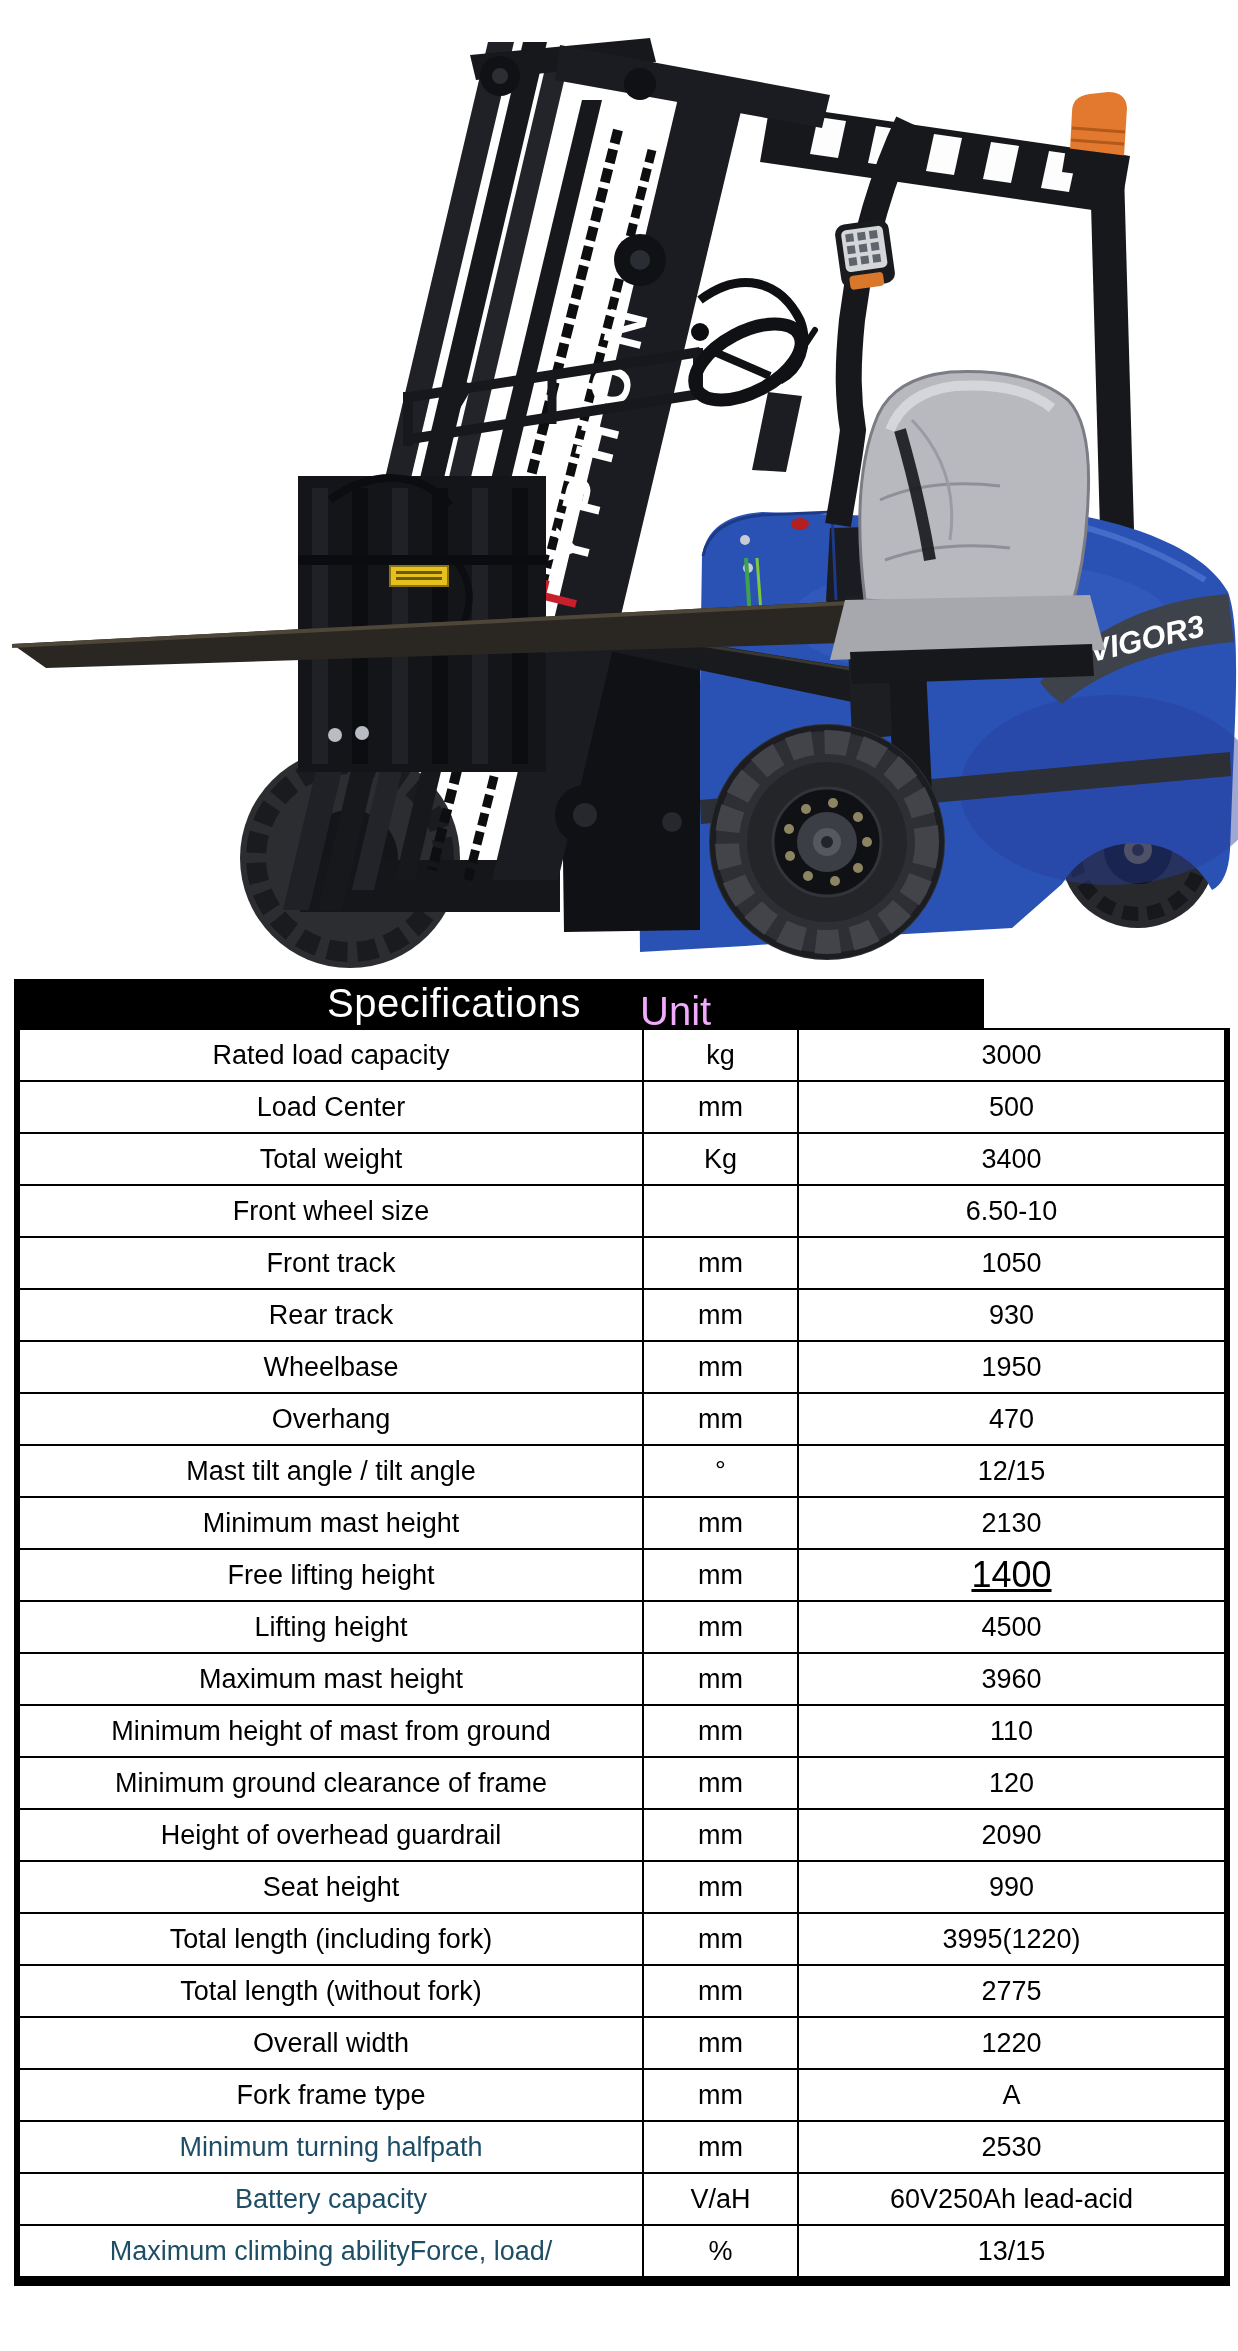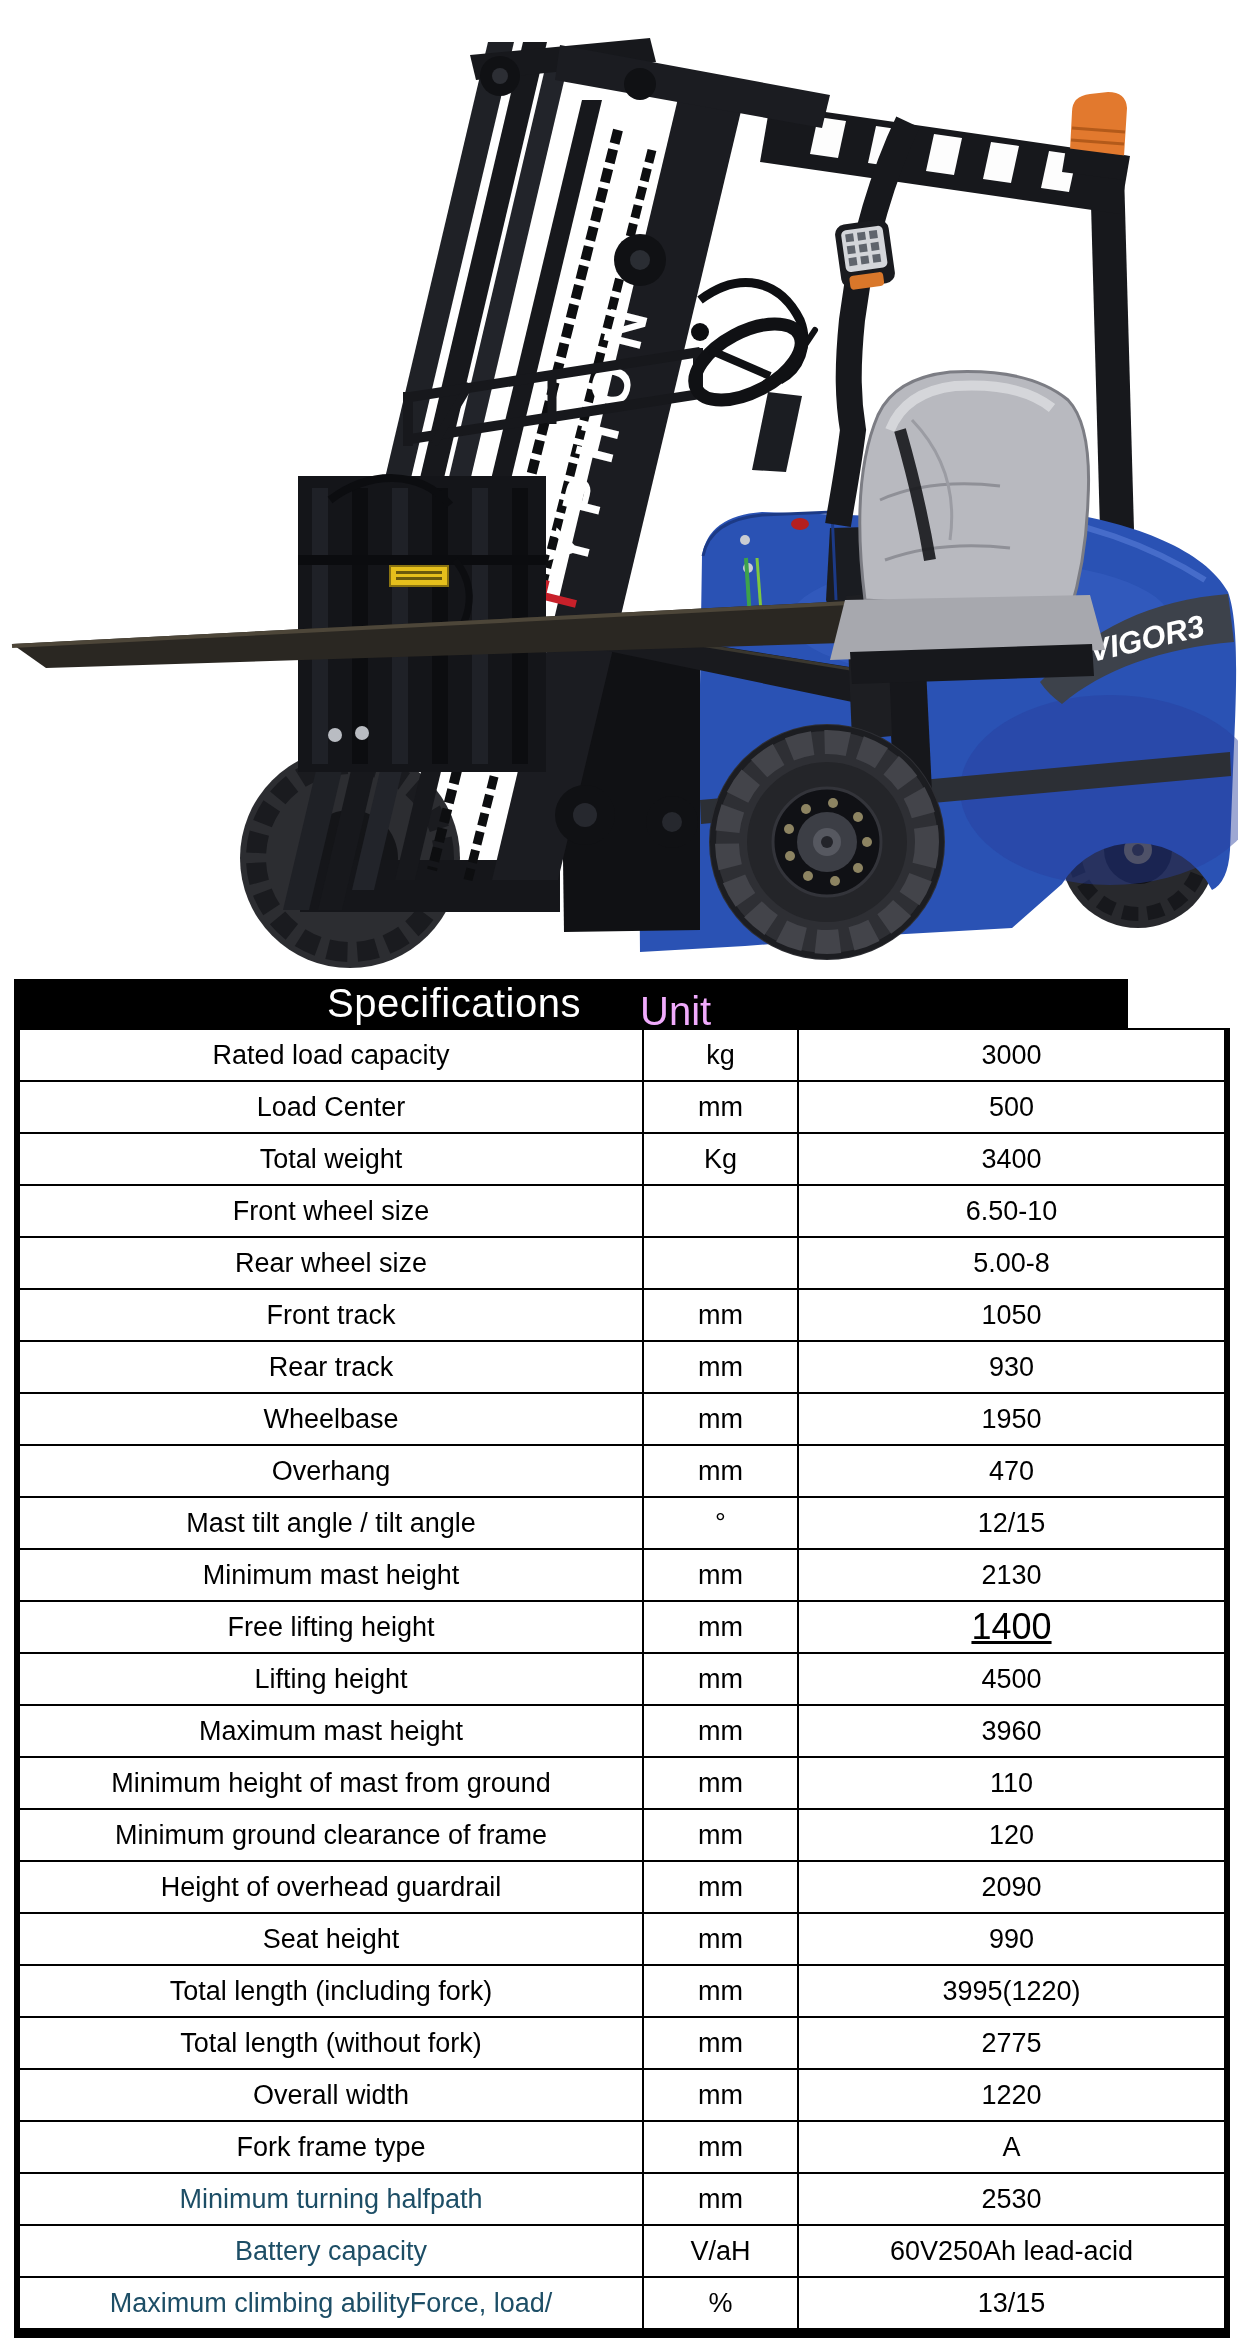--- a/index.html
+++ b/index.html
@@ -4,21 +4,21 @@
 <style>
   html,body{margin:0;padding:0;}
   body{
     width:1238px;height:2351px;position:relative;background:#ffffff;
     font-family:"Liberation Sans", sans-serif;overflow:hidden;
   }
   
   .photo-wrap{position:absolute;left:0;top:0;width:1238px;height:978px;background:#ffffff;}
   
   .table-header{
-    position:absolute;left:14px;top:979px;width:1114px;height:49px;background:#000;
+    position:absolute;left:14px;top:979px;width:970px;height:49px;background:#000;
   }
   .table-header .hdr-spec{
     position:absolute;left:0;top:0;width:880px;height:49px;line-height:49px;
     text-align:center;color:#fff;font-size:40px;letter-spacing:0.5px;
   }
   .table-header .hdr-unit{
     position:absolute;left:626px;top:8px;width:158px;height:49px;line-height:49px;
     text-align:left;color:#f0abfc;font-size:40px;
   }
   table.spec{
@@ -252,25 +252,20 @@
         <td>Total weight</td>
         <td>Kg</td>
         <td>3400</td>
       </tr>
       <tr>
         <td>Front wheel size</td>
         <td></td>
         <td>6.50-10</td>
       </tr>
       <tr>
-        <td>Rear wheel size</td>
-        <td></td>
-        <td>5.00-8</td>
-      </tr>
-      <tr>
         <td>Front track</td>
         <td>mm</td>
         <td>1050</td>
       </tr>
       <tr>
         <td>Rear track</td>
         <td>mm</td>
         <td>930</td>
       </tr>
       <tr>

